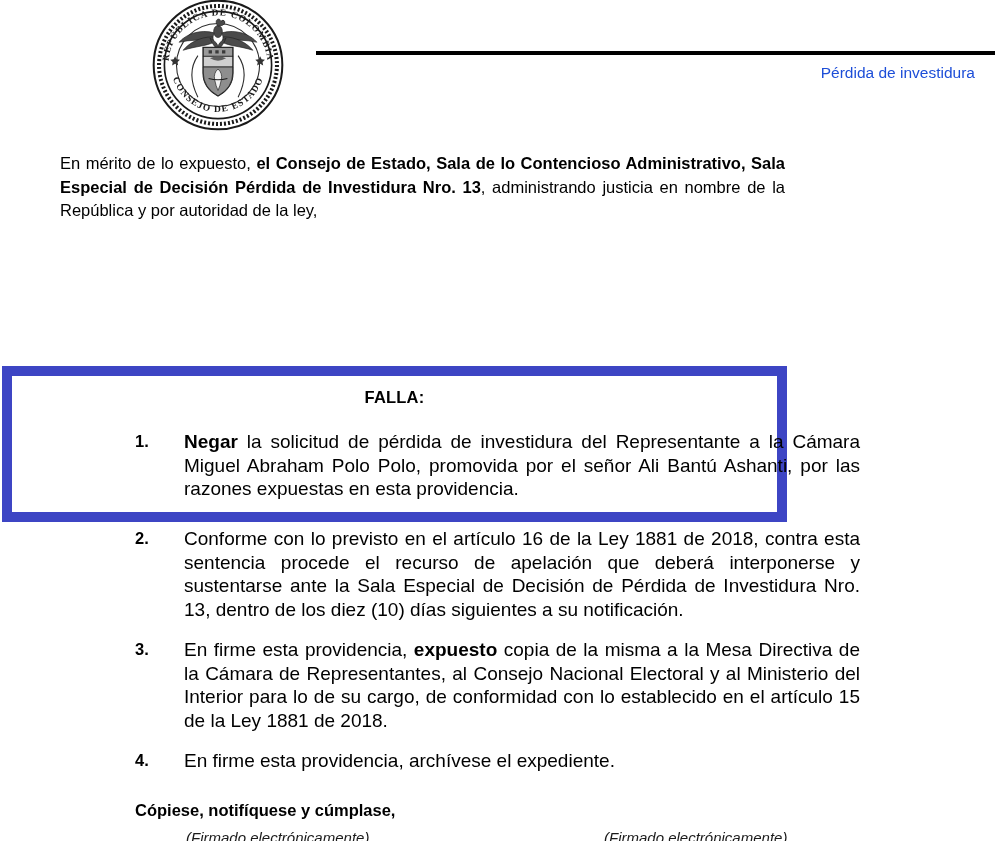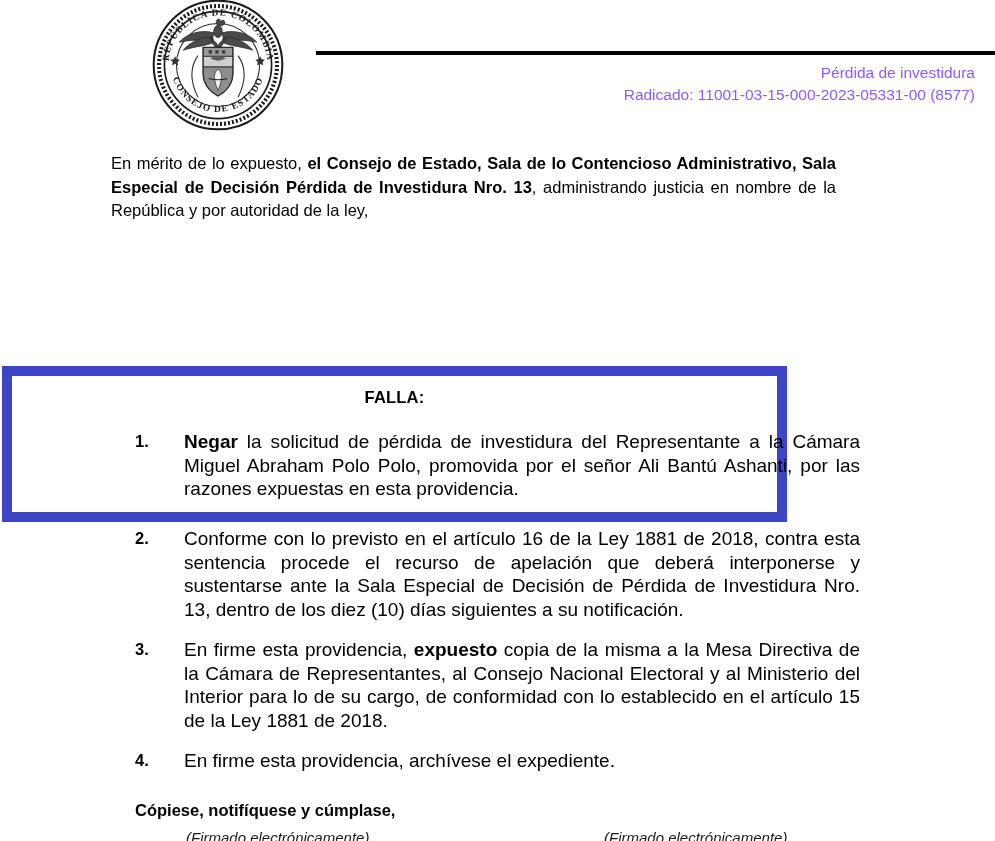--- a/index.html
+++ b/index.html
@@ -36,34 +36,34 @@
     right: 0px;
     top: 51px;
     height: 4px;
     background: #000000;
   }
   .header-meta {
     position: absolute;
     right: 20px;
     top: 62px;
     text-align: right;
-    color: #8b5cf6;
+    color: #1d4ed8;
     font-size: 15.5px;
     line-height: 22px;
   }
 
   
   .content {
     position: absolute;
     left: 0;
     top: 130px;
     width: 995px;
   }
   .col {
-    margin-left: 111px;
+    margin-left: 60px;
     width: 725px;
   }
   p.body-text {
     margin: 0;
     font-size: 16.5px;
     line-height: 23.5px;
     text-align: justify;
     text-justify: inter-word;
   }
   .para-intro { padding-top: 22px; }
@@ -211,21 +211,20 @@
         <path d="M70 86 Q52 112 70 148"></path>
         <path d="M130 86 Q148 112 130 148"></path>
       </g>
     </svg>
   </div>
 
   <div class="header-rule"></div>
 
   <div class="header-meta">
     <div>Pérdida de investidura</div>
-    <div>Radicado: 11001-03-15-000-2023-05331-00 (8577)</div>
   </div>
 </div>
 
 <div class="content">
 
   <div class="col">
     <p class="body-text para-intro"><span>En mérito de lo expuesto, </span><b>el Consejo de Estado, Sala de lo Contencioso Administrativo, Sala Especial de Decisión Pérdida de Investidura Nro. 13</b><span>, administrando justicia en nombre de la República y por autoridad de la ley,</span></p>
   </div>
 
   <div class="highlight-box" style="border-color: rgb(61, 69, 196);">

